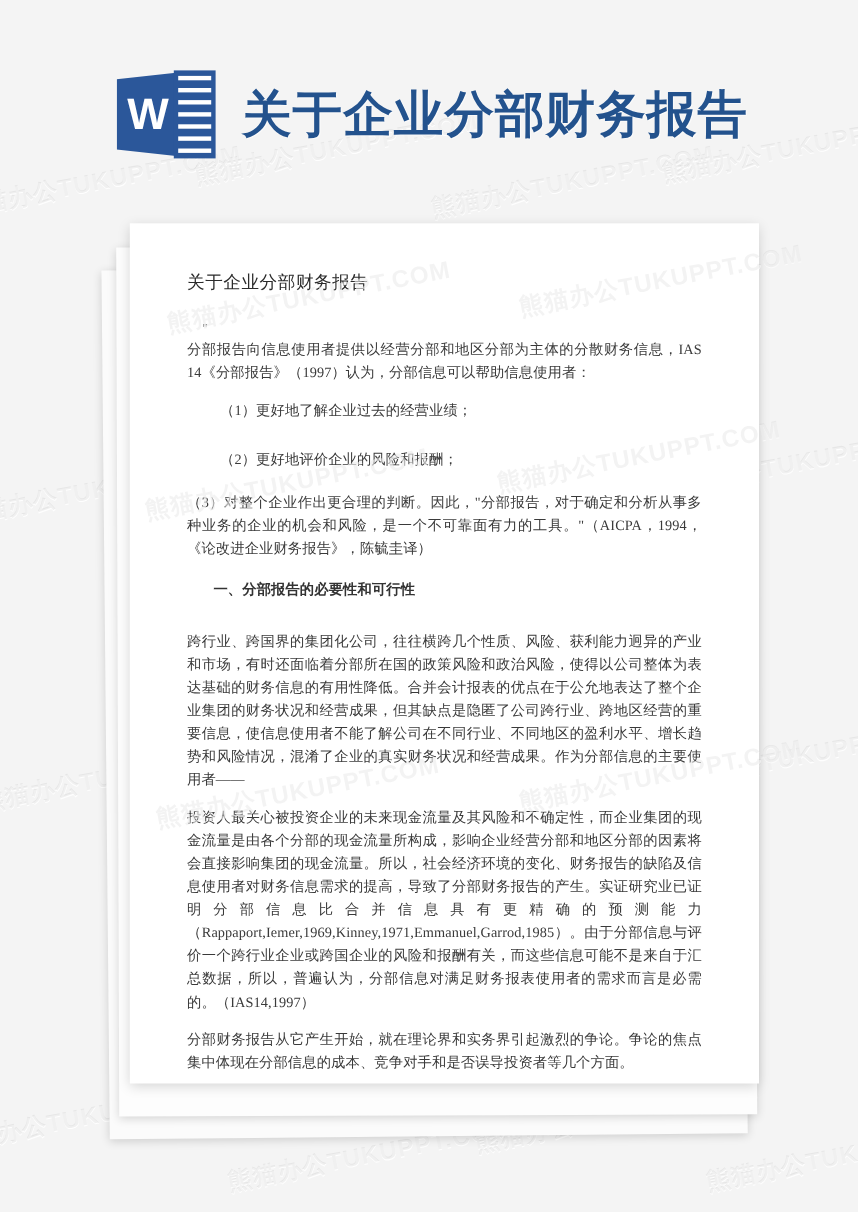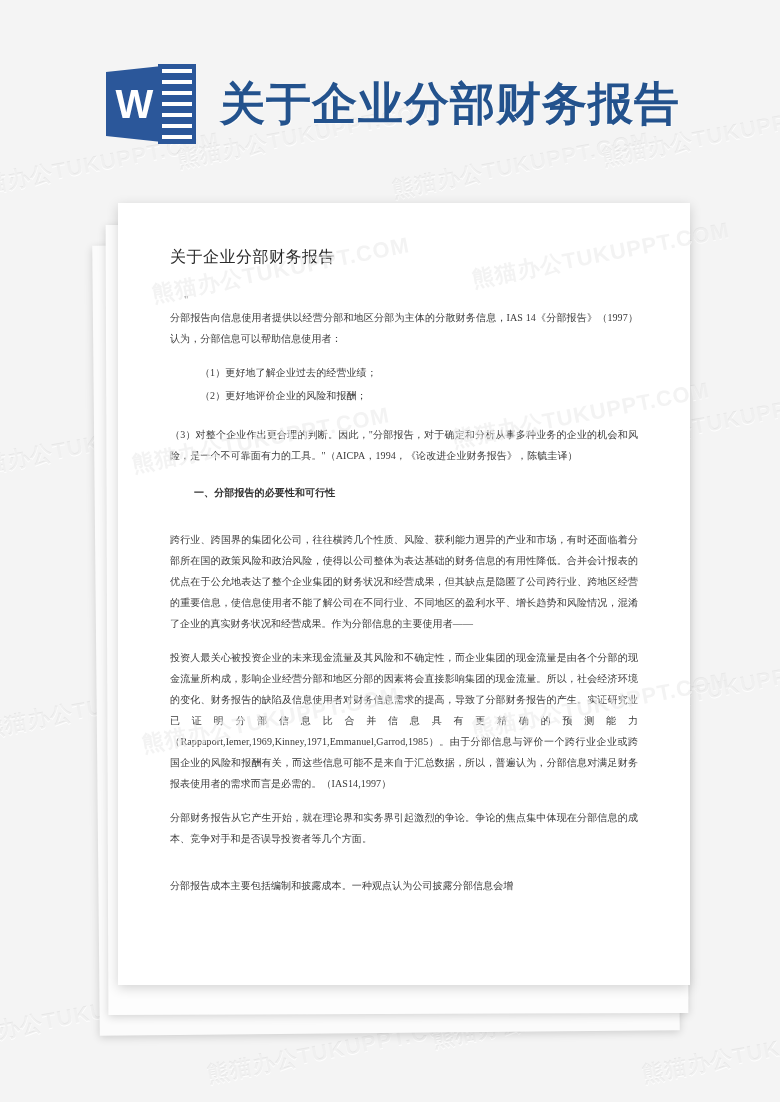--- a/index.html
+++ b/index.html
@@ -153,35 +153,35 @@
   #doc-title {
     font-family: "Liberation Sans", sans-serif;
     font-size: 16px;
     font-weight: 400;
     color: #2b2b2b;
     margin: 0 0 26px 0;
     letter-spacing: 0.5px;
   }
   .para {
     font-family: "Liberation Serif", serif;
-    font-size: 10px;
+    font-size: 13px;
     line-height: 21px;
     color: #3a3a3a;
     margin: 0 0 13px 0;
     text-align: justify;
     letter-spacing: 0.1px;
   }
   .para.quote-mark {
     margin: 0 0 2px 0;
     padding-left: 14px;
     font-size: 11px;
     line-height: 11px;
     color: #555;
   }
-  .para.indent-1 { padding-left: 30px; margin-bottom: 2px; }
+  .para.indent-1 { padding-left: 30px; margin-bottom: 24px; }
   .para.indent-2 { padding-left: 30px; margin-bottom: 14px; font-family: Liberation Serif, serif; }
   .para.item3 { margin-top: 18px; margin-bottom: 14px; }
   .para.heading-sec {
     padding-left: 24px;
     margin-top: 16px;
     margin-bottom: 26px;
     font-weight: 700;
     color: #333;
   }
   .para.gap-top { }

